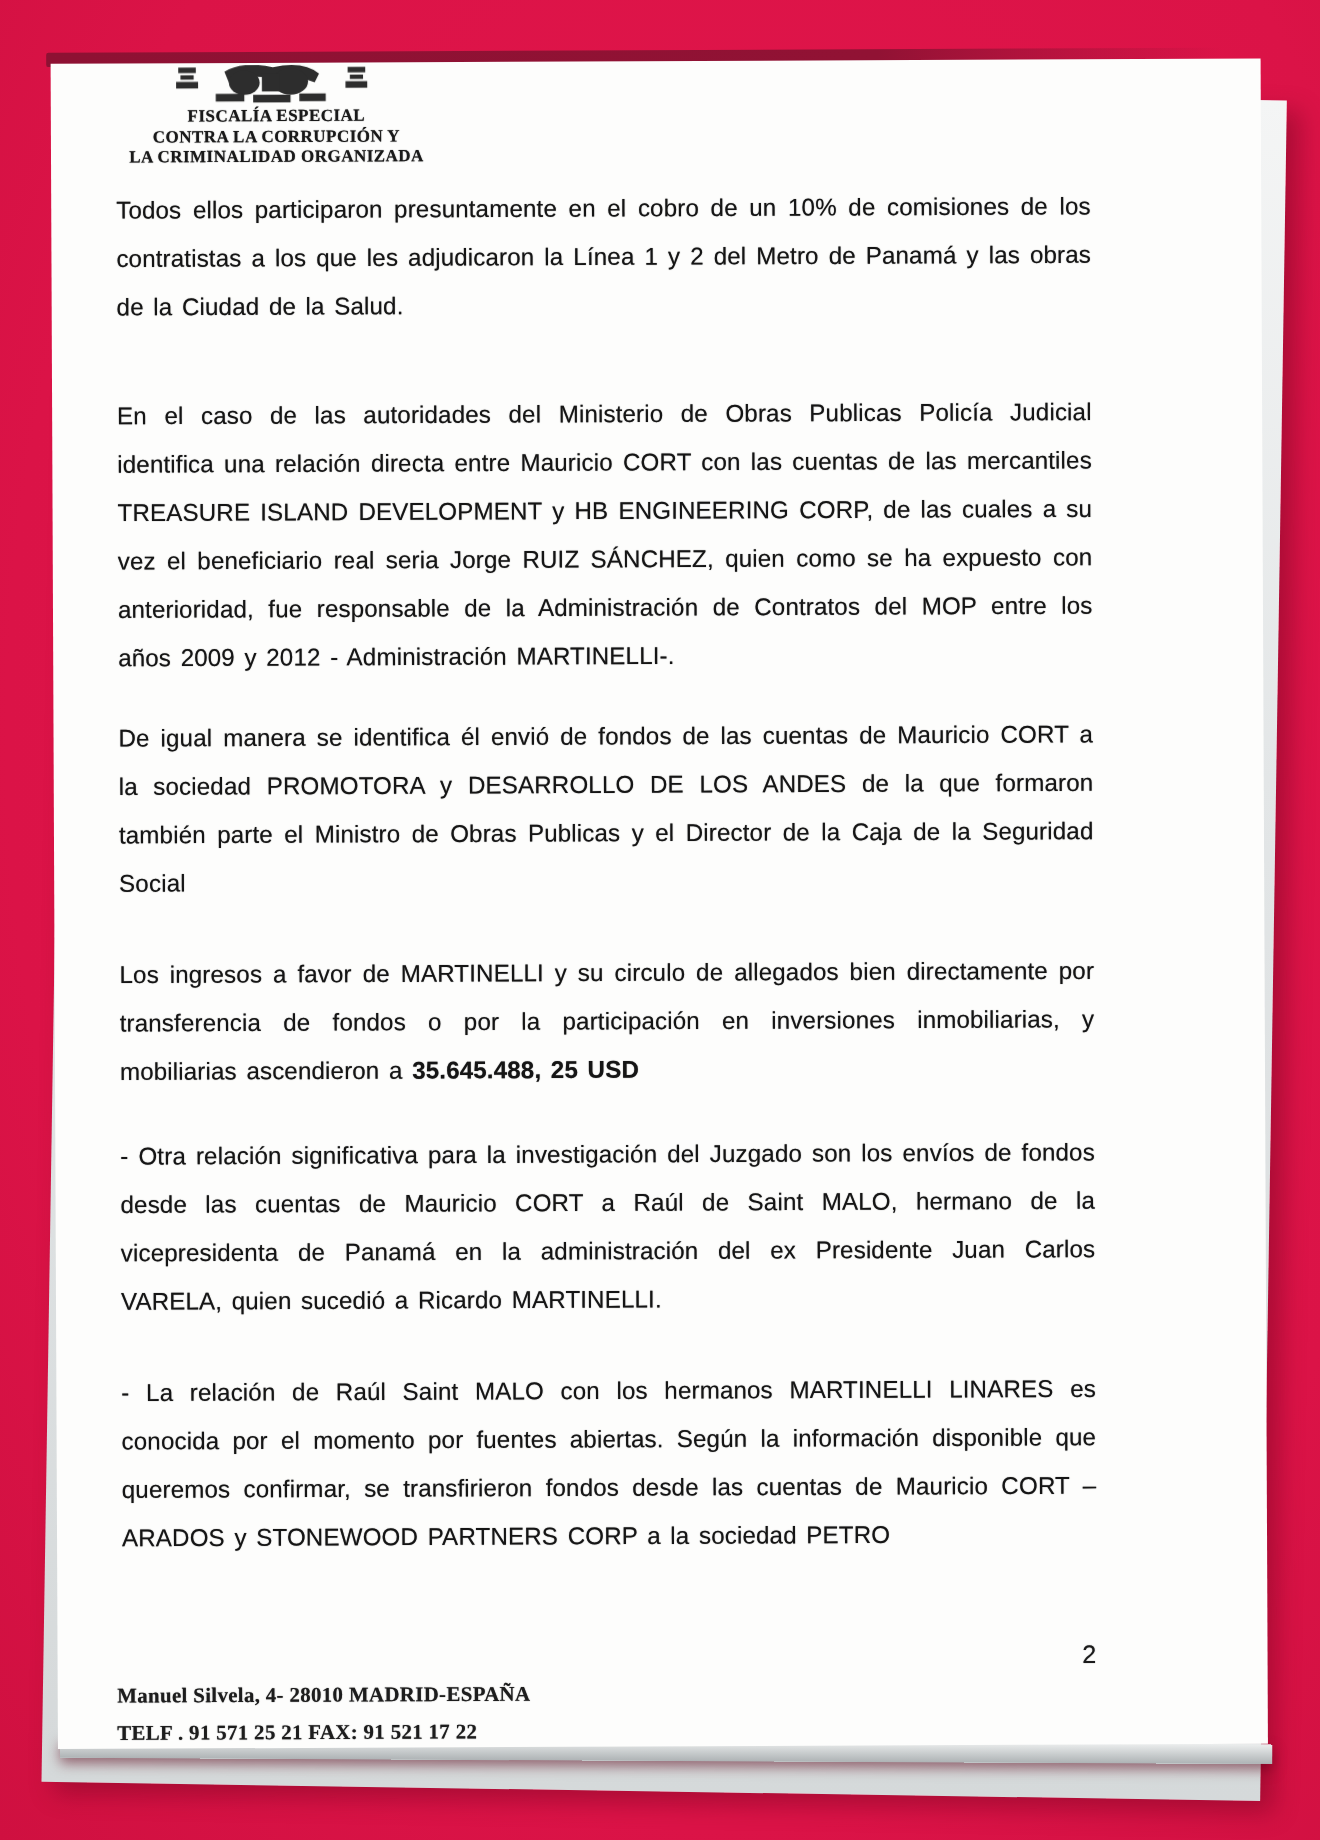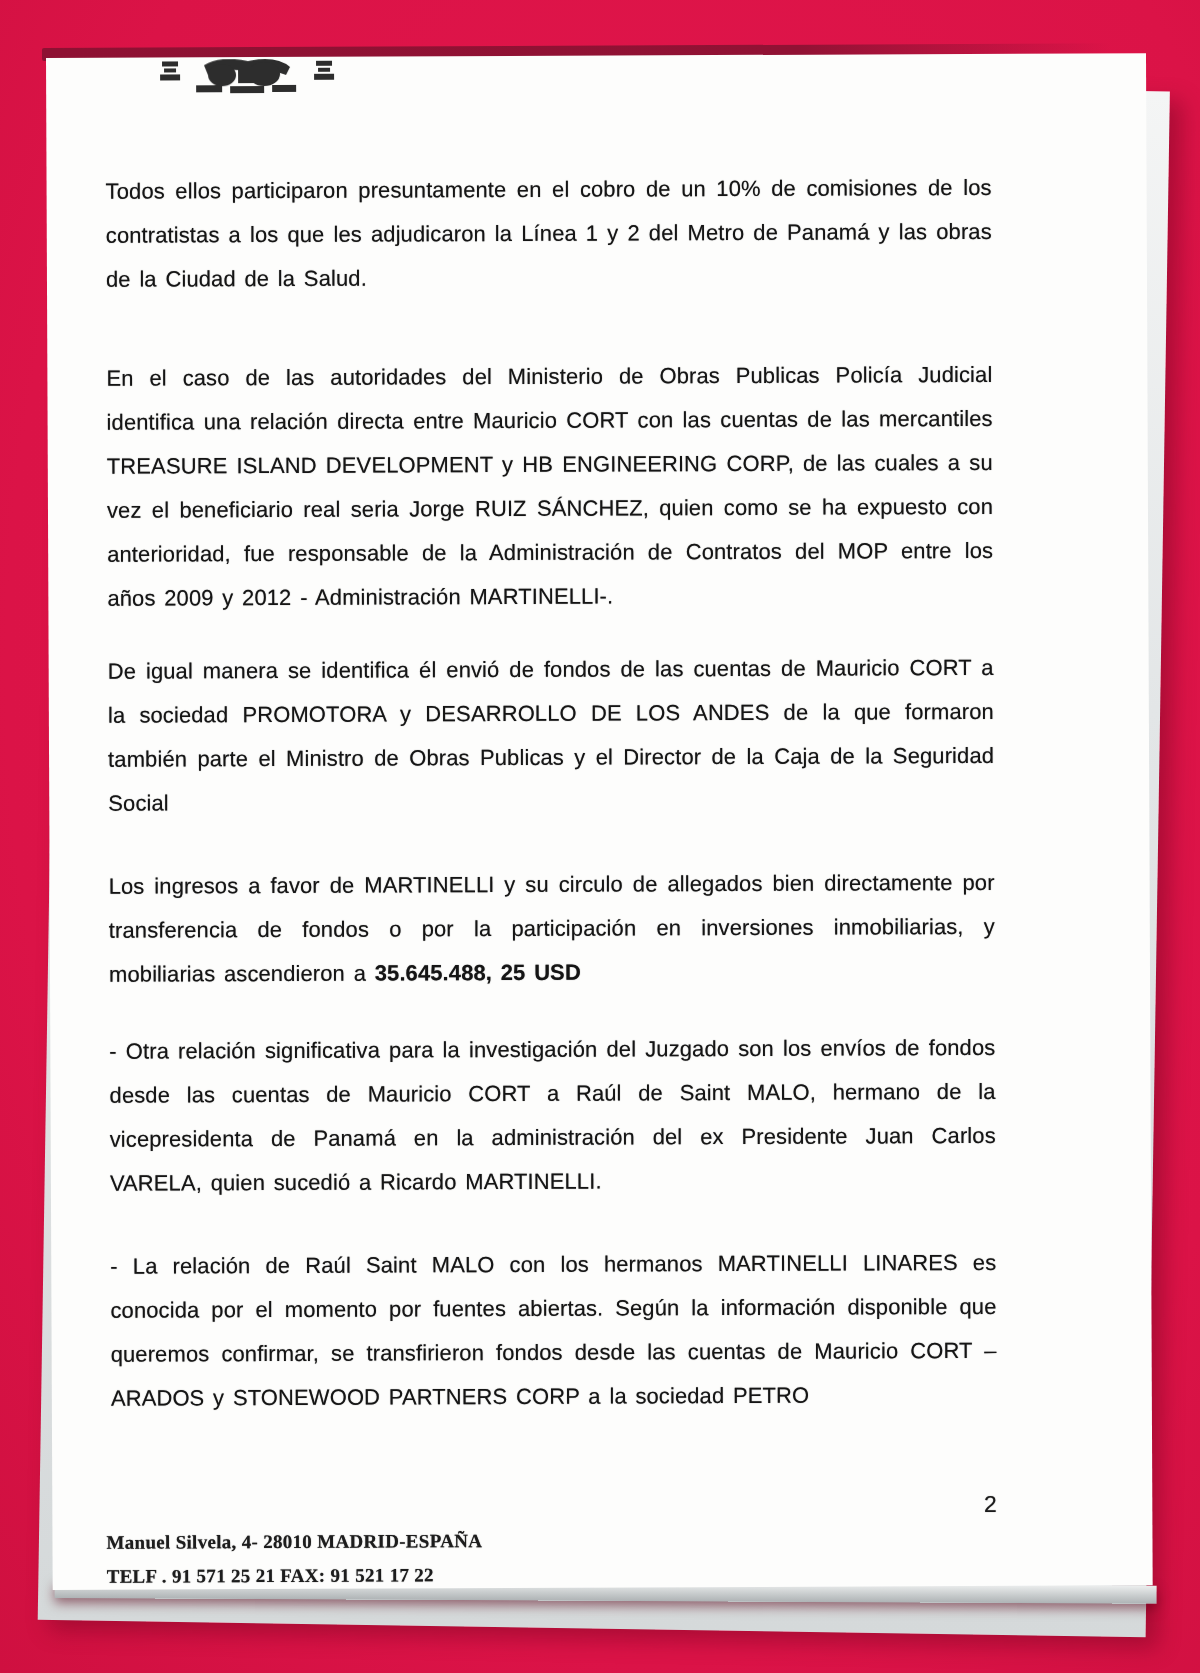--- a/index.html
+++ b/index.html
@@ -97,20 +97,25 @@
         <path d="M44 6 Q60 -4 88 2 Q116 -4 130 8 L126 16 Q106 8 87 12 Q66 8 48 16 Z"></path>
         <ellipse cx="62" cy="16" rx="14" ry="11"></ellipse>
         <ellipse cx="104" cy="15" rx="16" ry="12"></ellipse>
         <rect x="78" y="8" width="16" height="16"></rect>
         <rect x="36" y="26" width="26" height="7"></rect>
         <rect x="70" y="27" width="34" height="7"></rect>
         <rect x="112" y="26" width="24" height="7"></rect>
       </g>
     </svg>
 
+    <div class="letterhead">
+      <div>FISCALÍA ESPECIAL</div>
+      <div>CONTRA LA CORRUPCIÓN Y</div>
+      <div>LA CRIMINALIDAD ORGANIZADA</div>
+    </div>
 
     <p class="doc-p p1">Todos ellos participaron presuntamente en el cobro de un 10% de comisiones de los contratistas a los que les adjudicaron la Línea 1 y 2 del Metro de Panamá y las obras de la Ciudad de la Salud.</p>
     <p class="doc-p p2">En el caso de las autoridades del Ministerio de Obras Publicas Policía Judicial identifica una relación directa entre Mauricio CORT con las cuentas de las mercantiles TREASURE ISLAND DEVELOPMENT y HB ENGINEERING CORP, de las cuales a su vez el beneficiario real seria Jorge RUIZ SÁNCHEZ, quien como se ha expuesto con anterioridad, fue responsable de la Administración de Contratos del MOP entre los años 2009 y 2012 - Administración MARTINELLI-.</p>
     <p class="doc-p p3">De igual manera se identifica él envió de fondos de las cuentas de Mauricio CORT a la sociedad PROMOTORA y DESARROLLO DE LOS ANDES de la que formaron también parte el Ministro de Obras Publicas y el Director de la Caja de la Seguridad Social</p>
     <p class="doc-p p4"><span>Los ingresos a favor de MARTINELLI y su circulo de allegados bien directamente por transferencia de fondos o por la participación en inversiones inmobiliarias, y mobiliarias ascendieron a </span><span class="bold-amount">35.645.488, 25 USD</span></p>
     <p class="doc-p p5">- Otra relación significativa para la investigación del Juzgado son los envíos de fondos desde las cuentas de Mauricio CORT a Raúl de Saint MALO, hermano de la vicepresidenta de Panamá en la administración del ex Presidente Juan Carlos VARELA, quien sucedió a Ricardo MARTINELLI.</p>
     <p class="doc-p p6">- La relación de Raúl Saint MALO con los hermanos MARTINELLI LINARES es conocida por el momento por fuentes abiertas. Según la información disponible que queremos confirmar, se transfirieron fondos desde las cuentas de Mauricio CORT – ARADOS y STONEWOOD PARTNERS CORP a la sociedad PETRO</p>
 
     <div class="page-number">2</div>
 

